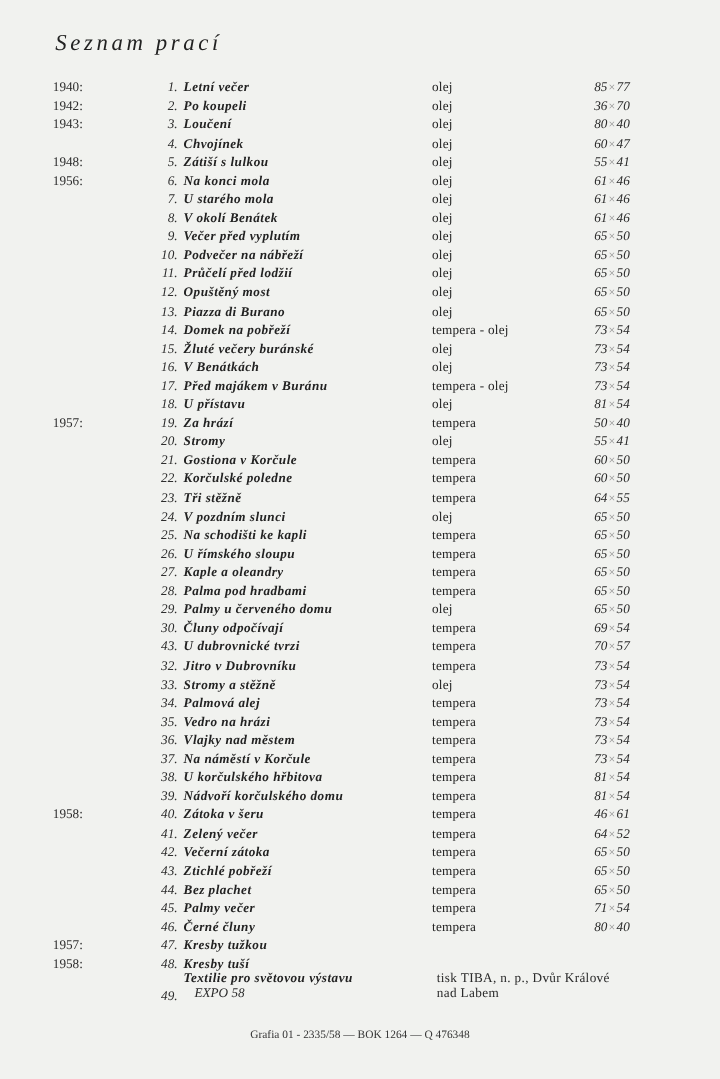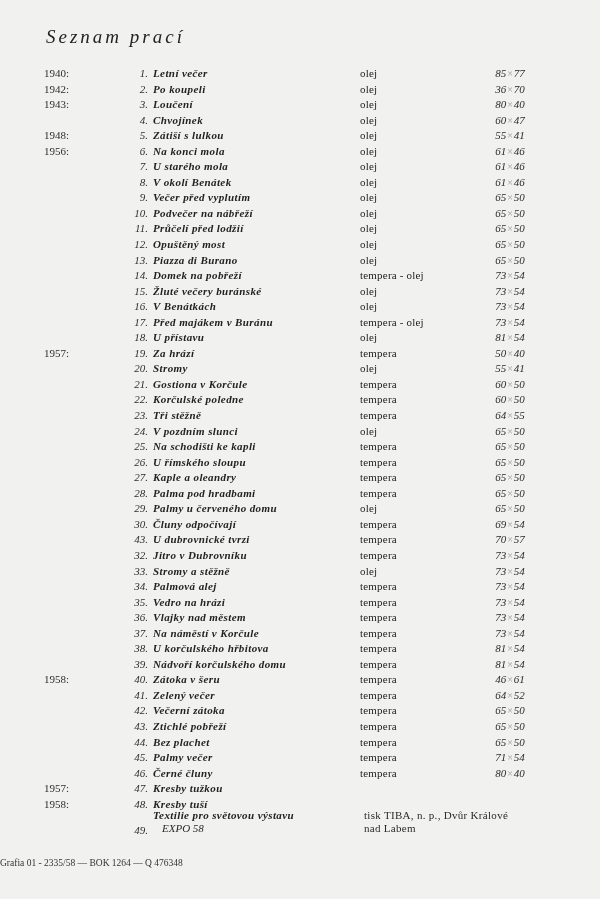--- a/index.html
+++ b/index.html
@@ -30,21 +30,21 @@
   .dims .x { color: #999; font-style: normal; font-size: 10px; padding: 0 1px; }
   .last {
     position: absolute; left: 0; top: 809px; width: 600px;
     font-family: "Liberation Serif", serif; font-size: 11px; line-height: 13px;
   }
   .last .num { top: 0; margin-top: 15px; }
   .last .name { top: 0; }
   .last .name2 { position: absolute; left: 162px; top: 13px; font-style: italic; }
   .last .printer { position: absolute; left: 364px; top: 0; width: 200px; letter-spacing: 0.3px; }
   .footer {
-    position: absolute; left: 0; top: 858px; width: 600px; text-align: left;
+    position: absolute; left: 0; top: 858px; width: 600px; text-align: center;
     font-family: "Liberation Serif", serif; font-size: 9.5px; color: #333;
   }
 </style>
 </head>
 <body>
 
 <div class="page">
   <div class="title">Seznam prací</div>
 
   <div class="list" id="works-list">

